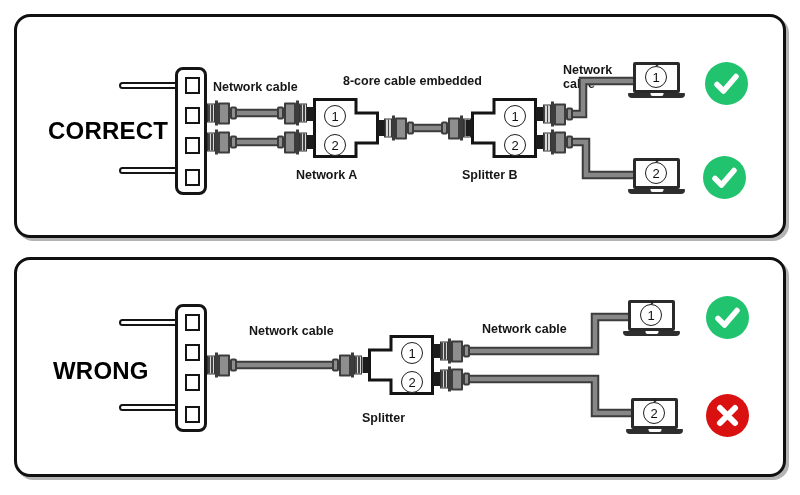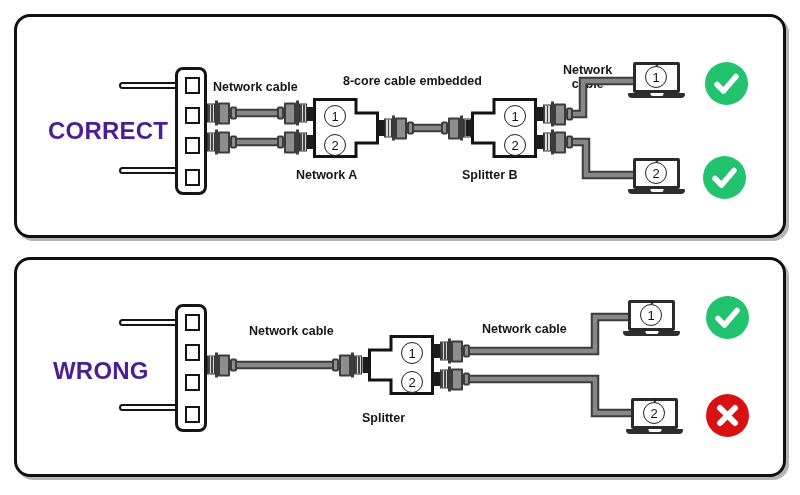--- a/index.html
+++ b/index.html
@@ -3,23 +3,23 @@
 <meta charset="utf-8">
 <style>
   html,body { margin:0; padding:0; width:800px; height:495px; background:#ffffff; overflow:hidden;
               font-family:"Liberation Sans", sans-serif; }
   .panel { position:absolute; left:14px; width:766px; background:#fff;
            border:3px solid #101010; border-radius:16px;
            box-shadow:3px 3px 0 rgba(40,40,40,0.35); }
   #panel-correct { top:14px;  height:218px; }
   #panel-wrong   { top:257px; height:214px; }
 
-  .panel-title { position:absolute; font-size:24px; font-weight:700; color:#4c1d95; letter-spacing:0.2px; }
-
-  .lbl { position:absolute; font-size:12.5px; font-weight:700; color:#161616; line-height:14px;text-align:center; }
+  .panel-title { position:absolute; font-size:24px; font-weight:700; color:#000000; letter-spacing:0.2px; }
+
+  .lbl { position:absolute; font-size:12.5px; font-weight:700; color:#161616; line-height:14px; }
   .lbl.center { text-align:left; }
 
   
   .router-body { position:absolute; width:32px; height:128px; background:#fff;
                  border:3px solid #141414; border-radius:8px; box-sizing:border-box; z-index:3; }
   .router-port { position:absolute; left:7px; width:15px; height:17px;
                  border:2.5px solid #141414; box-sizing:border-box; background:#fff; }
   .antenna { position:absolute; width:60px; height:7px; background:#fff;
              border:2px solid #141414; border-radius:4px; box-sizing:border-box; z-index:2; }
 

